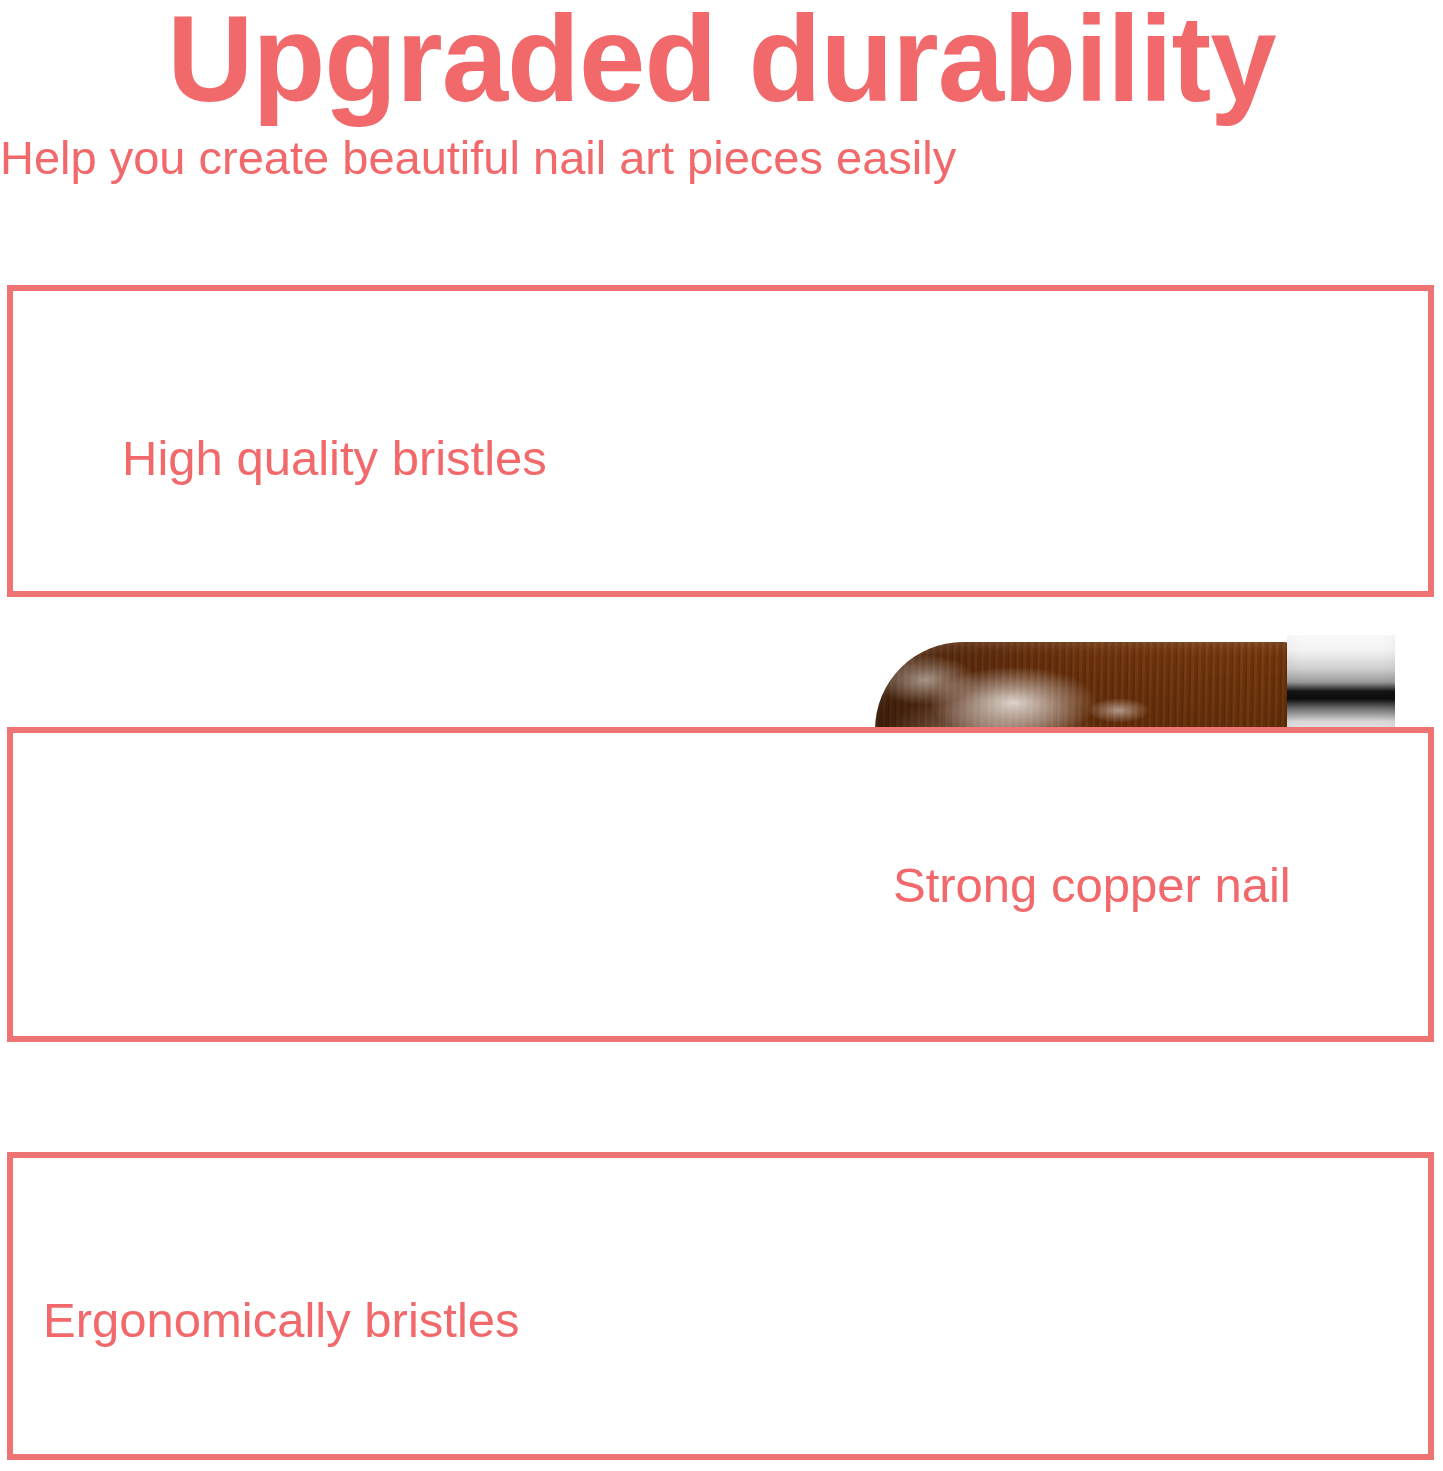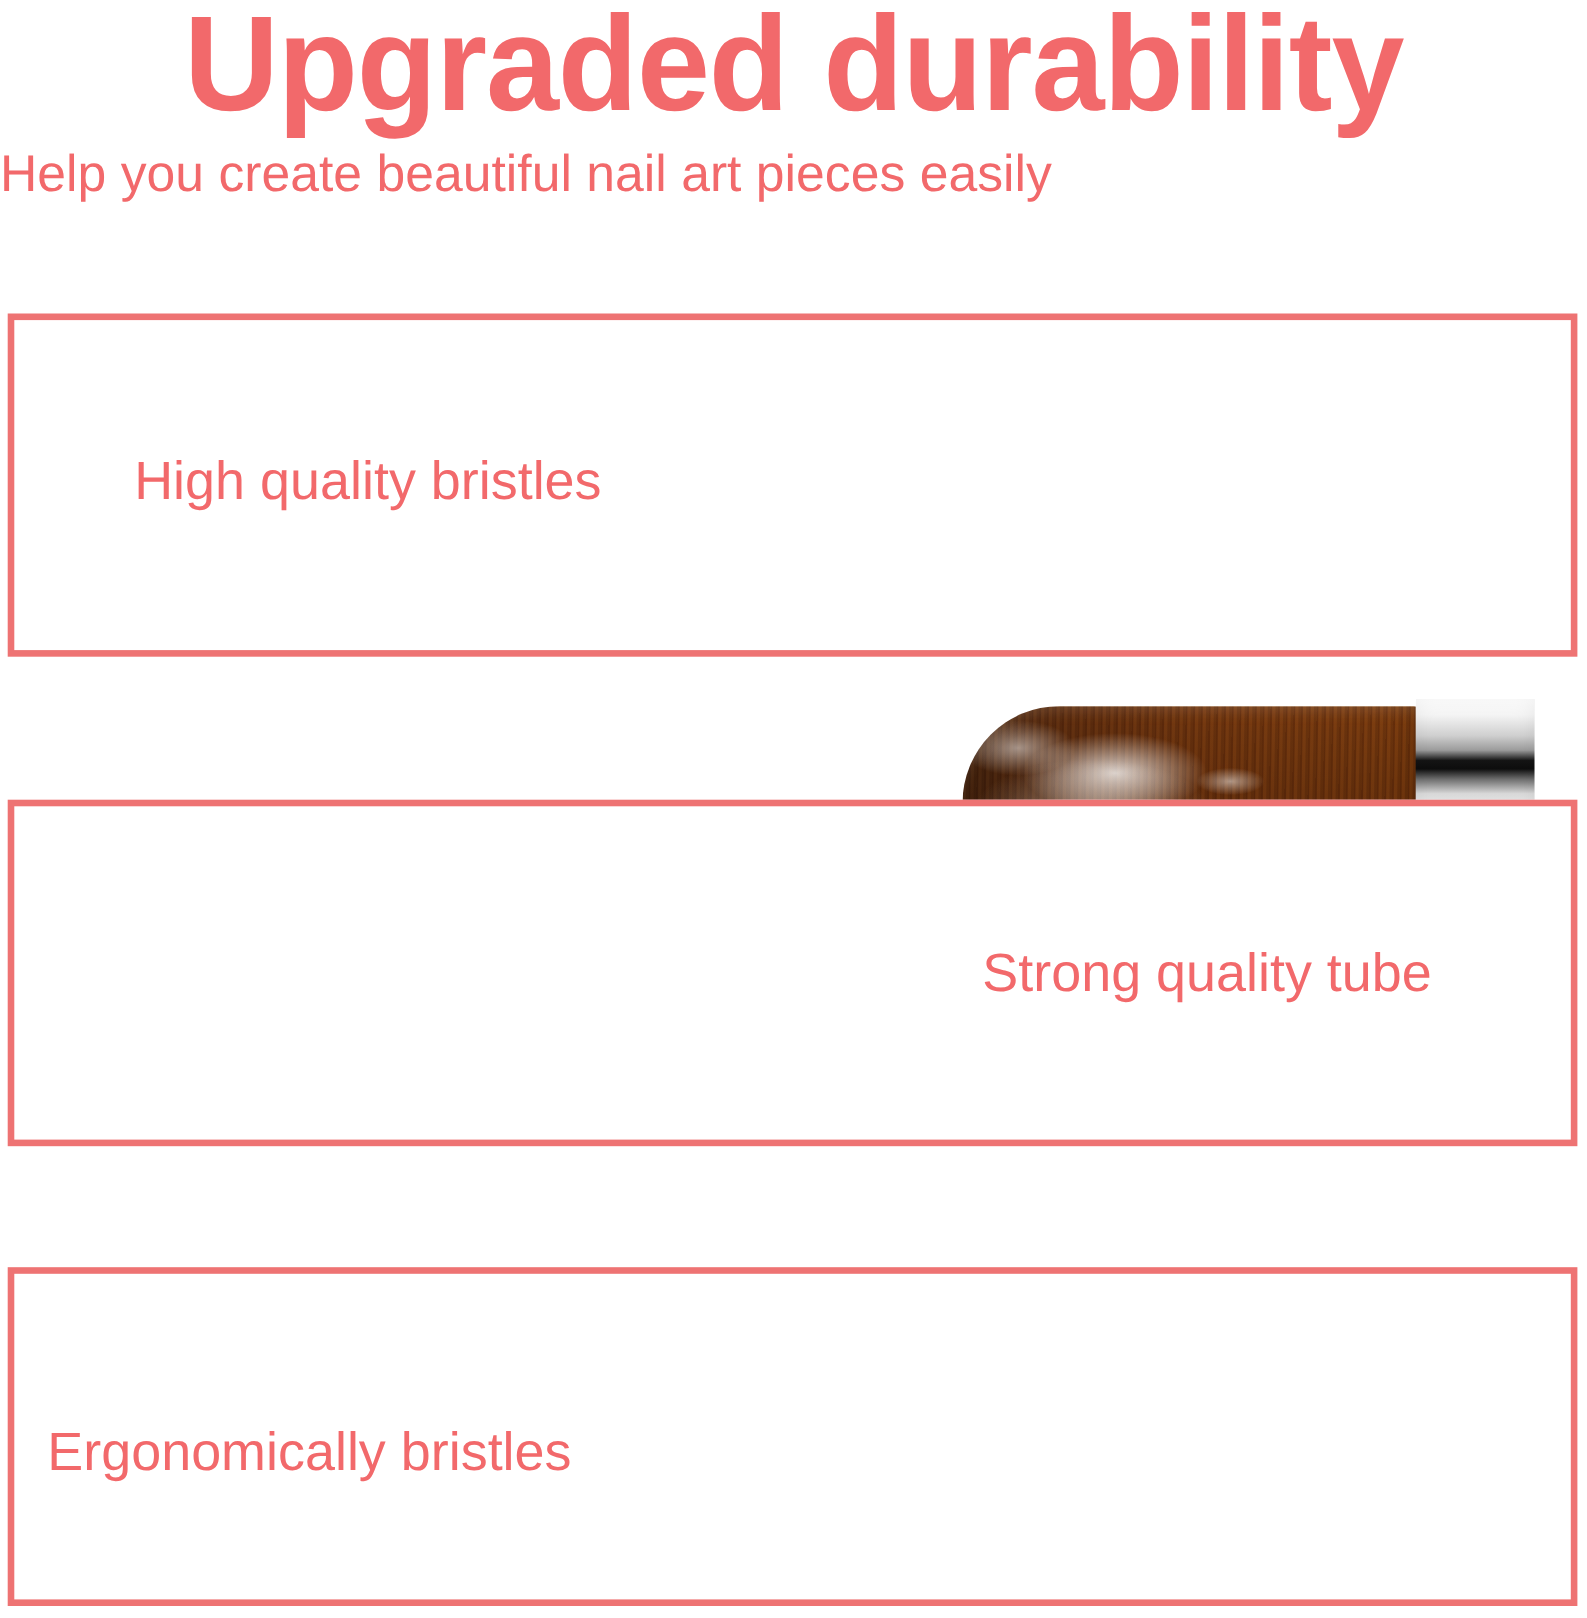--- a/index.html
+++ b/index.html
@@ -65,21 +65,21 @@
   #box-3 { left: 7px;  top: 1152px; width: 1427px; height: 308px; }
 
   .feature-label {
     position: absolute;
     font-family: "Liberation Sans", sans-serif;
     font-size: 49px;
     line-height: 1;
     color: #f2696b;
     white-space: nowrap;
   }
-  #label-1 { left: 122px; top: 414px; }
+  #label-1 { left: 122px; top: 434px; }
   #label-2 { left: 893px; top: 861px; }
   #label-3 { left: 43px;  top: 1296px; }
 
   
   .brush-wrap {
     position: absolute;
     left: 862px;
     top: 344px;
     width: 520px;
     height: 205px;
@@ -172,18 +172,18 @@
   <div class="brush-wrap">
     <div class="brush-bristles"></div>
     <div class="brush-ferrule"></div>
   </div>
 </div>
 <div class="feature-label" id="label-1">High quality bristles</div>
 
 <div class="feature-box" id="box-2">
   
 </div>
-<div class="feature-label" id="label-2">Strong quality tube</div>
+<div class="feature-label" id="label-2">Strong copper nail</div>
 
 <div class="feature-box" id="box-3">
   
 </div>
 <div class="feature-label" id="label-3">Ergonomically bristles</div>
 
 </body></html>

